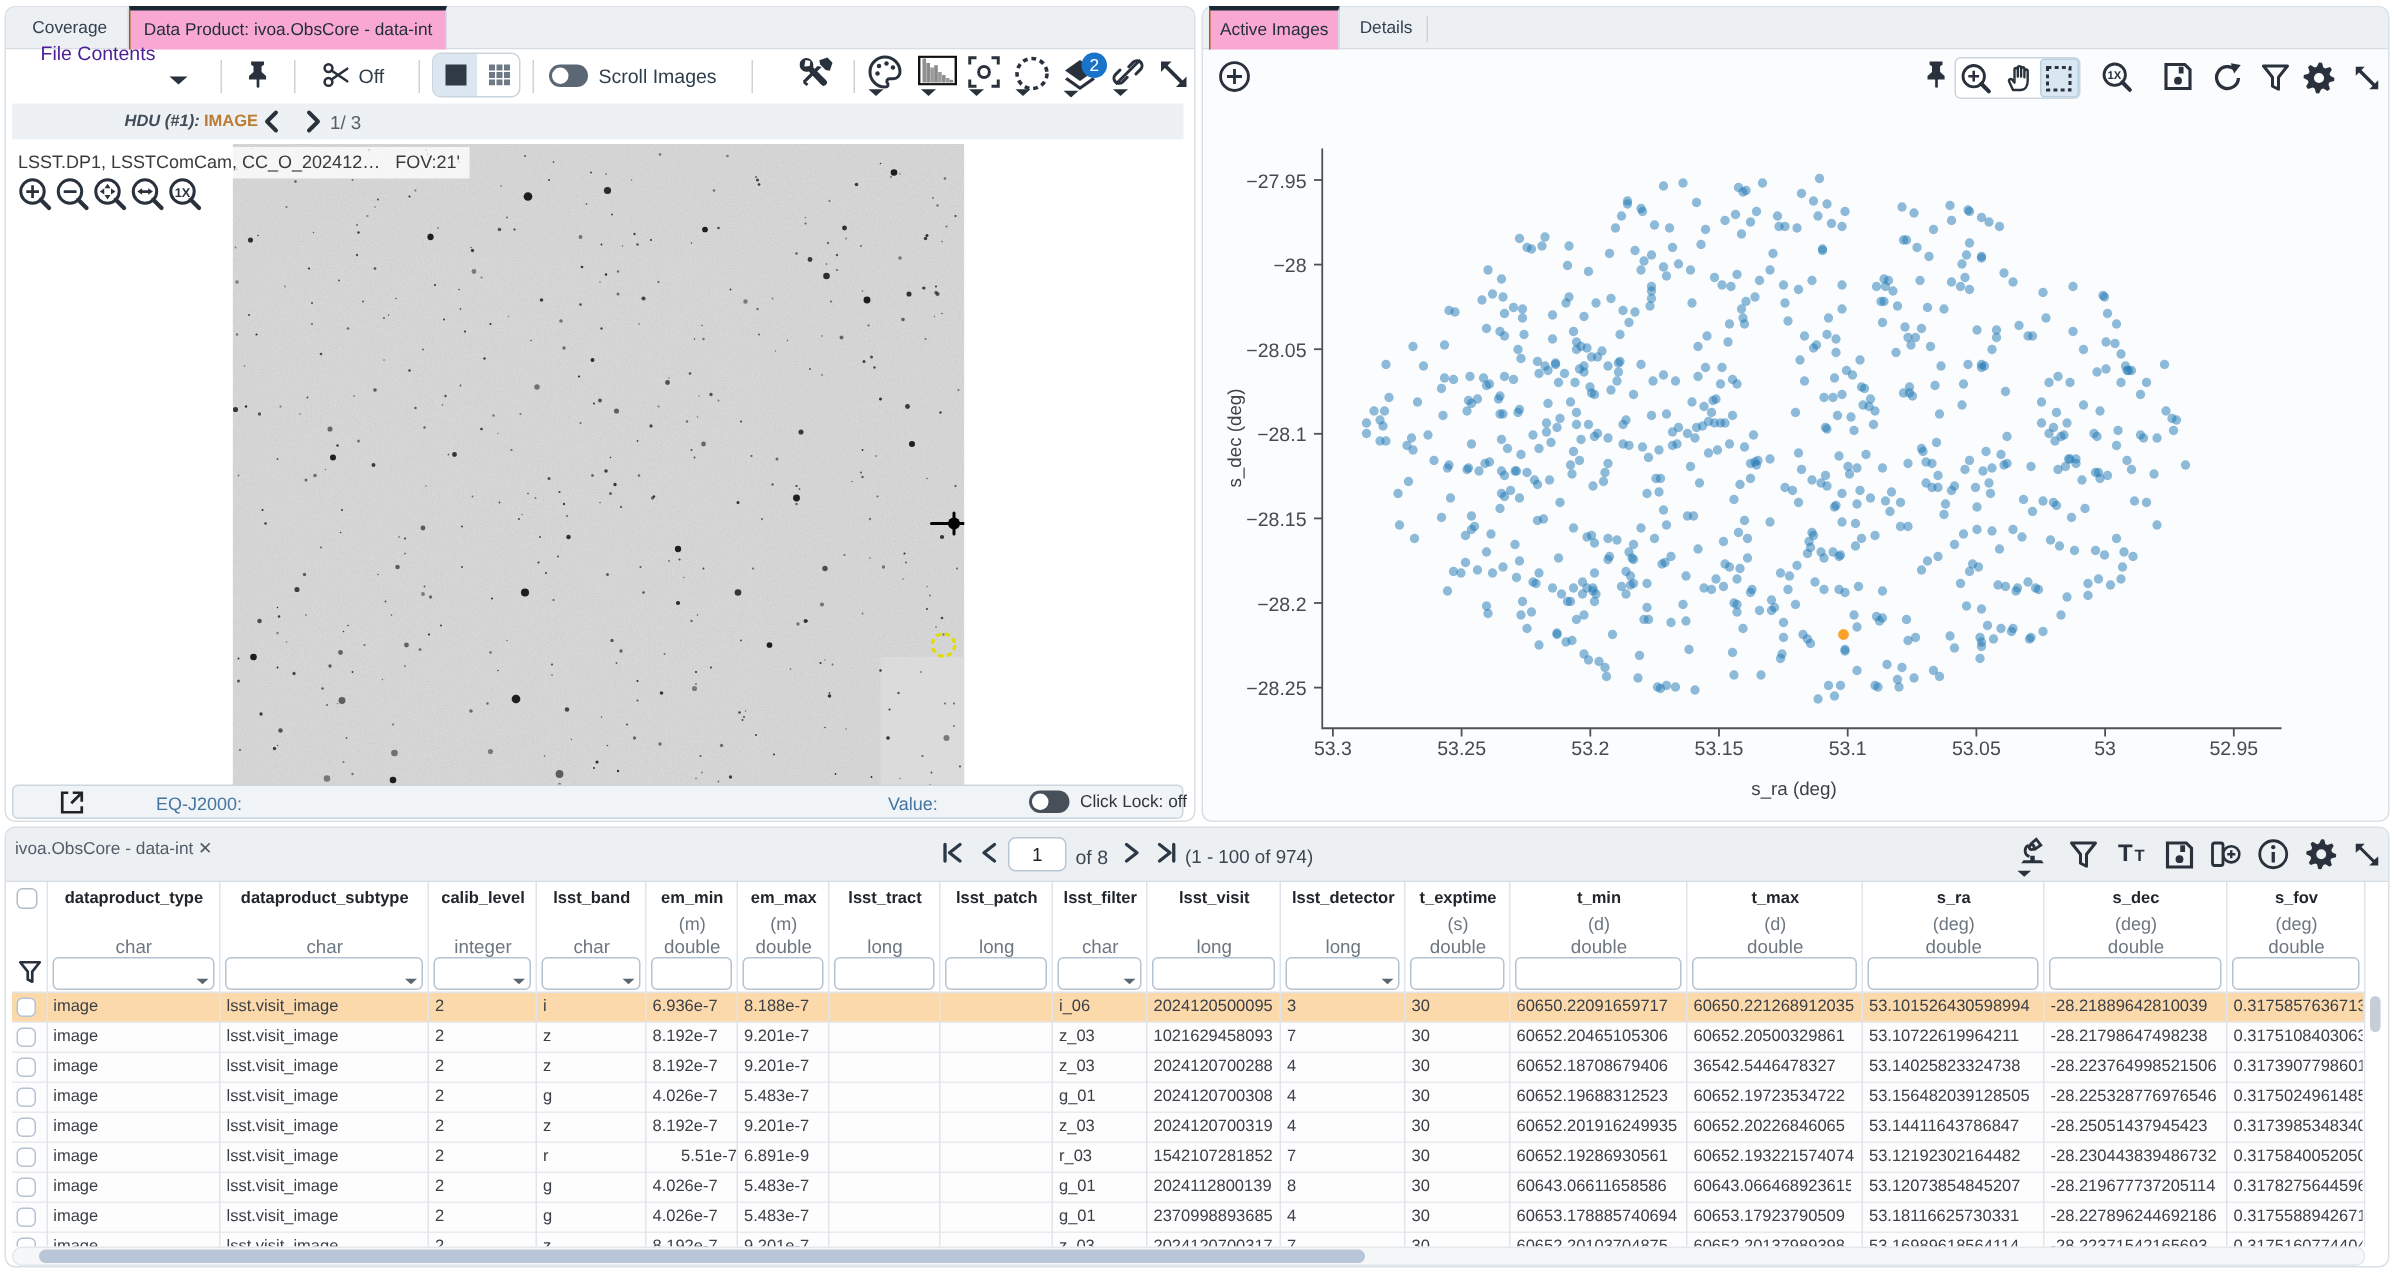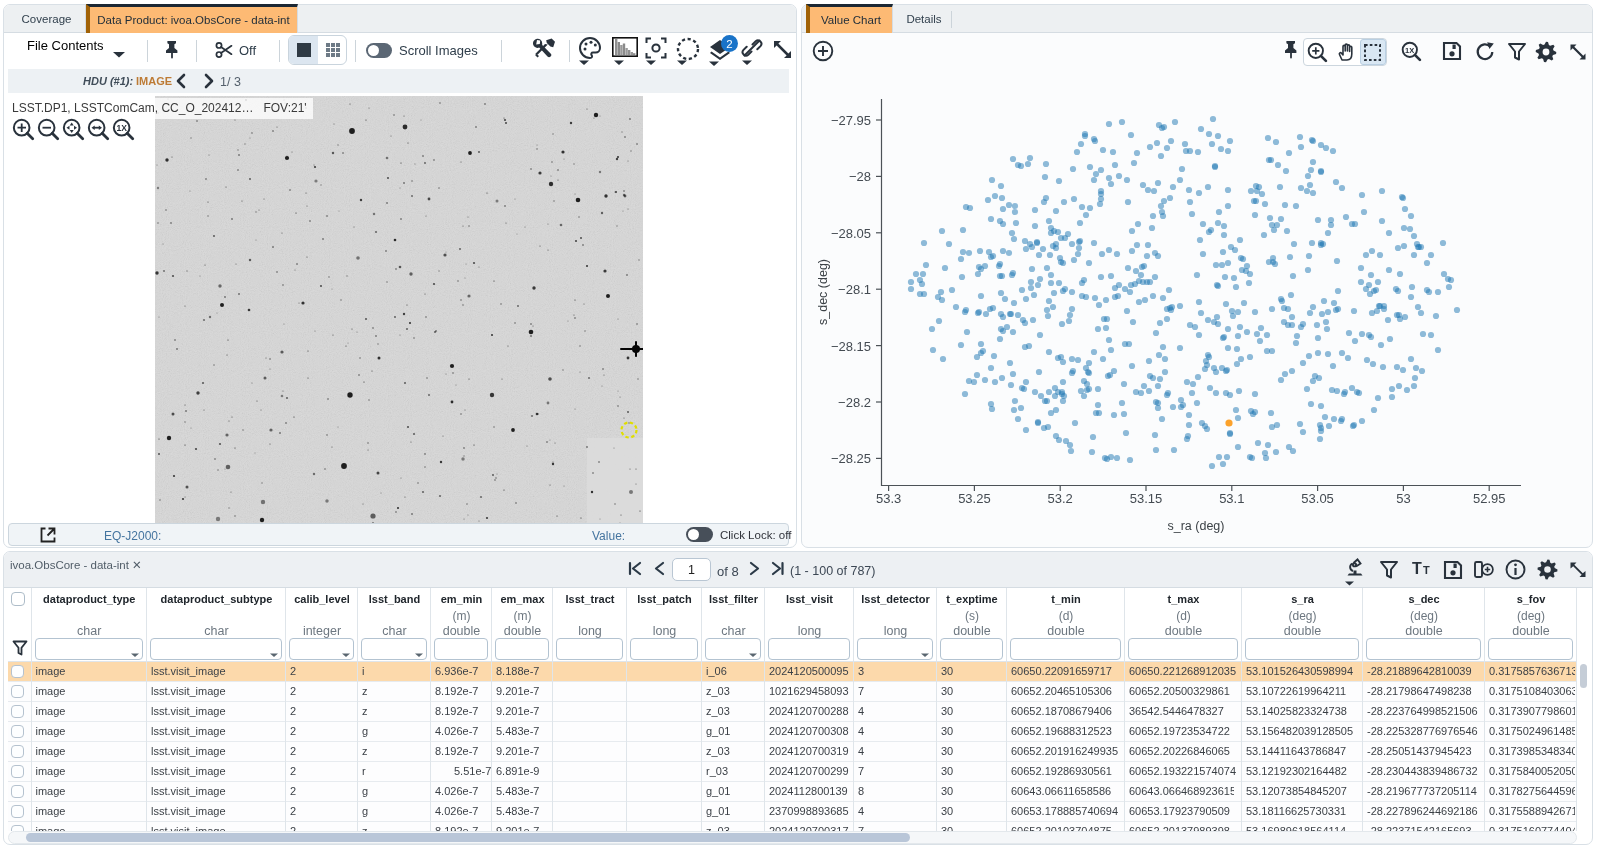--- a/index.html
+++ b/index.html
@@ -1,28 +1,28 @@
 <!DOCTYPE html>
 <html><head><meta charset="utf-8"><style>
 *{box-sizing:border-box;margin:0;padding:0}
 html,body{width:1598px;height:848px;background:#fff;overflow:hidden}
 body{font-family:"Liberation Sans",sans-serif;position:relative;color:#2e3d4a}
 .abs{position:absolute}
 .panel{position:absolute;border:1px solid #d9e0e6;border-radius:7px;background:#fff}
 .tabstrip{position:absolute;background:#edf0f2;border-bottom:1px solid #d5dce2;border-radius:6px 6px 0 0}
 .tab{position:absolute;display:flex;align-items:center;justify-content:center;font-size:11.5px;color:#32414e;white-space:nowrap}
-.tab.active{background:#fdba74;border-top:3px solid #1b2733;border-left:4px solid #a16207;border-right:1px solid #d5dce2;color:#222f3a}
+.tab.active{background:#f9a8d4;border-top:3px solid #1b2733;border-left:1px solid #a16207;border-right:1px solid #d5dce2;color:#222f3a}
 .vdiv{position:absolute;width:1px;background:#ccd4da}
 .cellT{overflow:hidden;white-space:nowrap}
 </style></head><body>
 <div class="panel" style="left:3px;top:4px;width:794px;height:544px"></div>
 <div class="tabstrip" style="left:4px;top:5px;width:792px;height:28px"></div>
 <div class="tab" style="left:8px;top:5px;width:78px;height:28px;border-right:1px solid #d5dce2">Coverage</div>
 <div class="tab active" style="left:86px;top:4px;width:212px;height:29px">Data Product: ivoa.ObsCore - data-int</div>
-<div class="abs" style="left:27px;top:38px;font-size:13px;color:#000000">File Contents</div>
+<div class="abs" style="left:27px;top:28px;font-size:13px;color:#4c1d95">File Contents</div>
 <div class="abs" style="left:112px;top:46px;width:14px;height:10px;"><svg width="14" height="10" viewBox="0 0 14 10" style="" xmlns="http://www.w3.org/2000/svg">
       <path d="M1 2 l6 5.4 l6 -5.4 z" fill="#29323c"></path>
     </svg></div>
 <div class="vdiv" style="left:147px;top:40px;height:22px"></div>
 <div class="abs" style="left:162px;top:39px;width:20px;height:21px;"><svg width="20" height="21" viewBox="0 0 20 21" style="" xmlns="http://www.w3.org/2000/svg">
       <path d="M6 2h8v2.2l-1.6 1V9l3 2.6V14H4v-2.4L7 9V5.2L5.4 4.2V2z" fill="#29323c"></path>
       <rect x="9.1" y="13" width="1.8" height="6.5" rx="0.9" fill="#29323c"></rect>
     </svg></div>
 <div class="vdiv" style="left:196px;top:40px;height:22px"></div>
 <div class="abs" style="left:215px;top:41px;width:18px;height:18px;"><svg width="18" height="18" viewBox="0 0 18 18" style="" xmlns="http://www.w3.org/2000/svg">
@@ -639,21 +639,21 @@
         <path d="M10.5 3.5 H16.5 V9.5 M16 4 L9.5 10.5"></path>
       </g>
     </svg></div>
 <div class="abs" style="left:104px;top:529px;font-size:12px;color:#44749f">EQ-J2000:</div>
 <div class="abs" style="left:592px;top:529px;font-size:12px;color:#44749f">Value:</div>
 <div class="abs" style="left:686px;top:527px;width:27px;height:15px;background:#474f59;border-radius:8px"></div>
 <div class="abs" style="left:688px;top:529px;width:11px;height:11px;background:#fff;border-radius:50%"></div>
 <div class="abs" style="left:720px;top:529px;font-size:11.5px;color:#30333a">Click Lock: off</div>
 <div class="panel" style="left:801px;top:4px;width:792px;height:544px;background:#fbfcfd"></div>
 <div class="tabstrip" style="left:802px;top:5px;width:790px;height:28px"></div>
-<div class="tab active" style="left:806px;top:4px;width:87px;height:29px">Value Chart</div>
+<div class="tab active" style="left:806px;top:4px;width:87px;height:29px">Active Images</div>
 <div class="tab" style="left:893px;top:5px;width:62px;height:28px">Details</div>
 <div class="vdiv" style="left:951px;top:11px;height:17px"></div>
 <div class="abs" style="left:812px;top:40px;width:22px;height:22px;"><svg width="22" height="22" viewBox="0 0 22 22" style="" xmlns="http://www.w3.org/2000/svg">
       <circle cx="11" cy="11" r="9.3" fill="none" stroke="#29323c" stroke-width="1.9"></circle>
       <path d="M11 6 V16 M6 11 H16" stroke="#29323c" stroke-width="1.9"></path>
     </svg></div>
 <div class="abs" style="left:1281px;top:39px;width:18px;height:24px;"><svg width="18" height="24" viewBox="0 0 18 24" style="" xmlns="http://www.w3.org/2000/svg">
       <path d="M6 2h8v2.2l-1.6 1V9l3 2.6V14H4v-2.4L7 9V5.2L5.4 4.2V2z" fill="#29323c"></path>
       <rect x="9.1" y="13" width="1.8" height="6.5" rx="0.9" fill="#29323c"></rect>
     </svg></div>
@@ -1487,21 +1487,21 @@
       <path d="M11 2 L4 7.5 11 13" stroke="#2b3947" stroke-width="2.2" fill="none" stroke-linecap="round" stroke-linejoin="round"></path>
     </svg></div>
 <div class="abs" style="left:672px;top:558px;width:39px;height:23px;background:#fff;border:1px solid #b9c6d3;border-radius:5px;font-size:12.5px;color:#222;display:flex;align-items:center;justify-content:center">1</div>
 <div class="abs" style="left:717px;top:564px;font-size:13px;color:#3c4754">of 8</div>
 <div class="abs" style="left:748px;top:561px;width:14px;height:15px;"><svg width="14" height="15" viewBox="0 0 14 15" style="" xmlns="http://www.w3.org/2000/svg">
       <path d="M3 2 L10 7.5 3 13" stroke="#2b3947" stroke-width="2.2" fill="none" stroke-linecap="round" stroke-linejoin="round"></path>
     </svg></div>
 <div class="abs" style="left:770px;top:561px;width:15px;height:15px;"><svg width="15" height="15" viewBox="0 0 15 15" style="" xmlns="http://www.w3.org/2000/svg">
       <path d="M3 2 L10 7.5 3 13 M12.5 2 V13" stroke="#2b3947" stroke-width="2.2" fill="none" stroke-linecap="round" stroke-linejoin="round"></path>
     </svg></div>
-<div class="abs" style="left:790px;top:564px;font-size:12.5px;color:#3c4754">(1 - 100 of 787)</div>
+<div class="abs" style="left:790px;top:564px;font-size:12.5px;color:#3c4754">(1 - 100 of 974)</div>
 <div class="abs" style="left:1344px;top:558px;width:22px;height:22px;"><svg width="22" height="22" viewBox="0 0 22 22" style="" xmlns="http://www.w3.org/2000/svg">
       <g stroke="#29323c" stroke-width="1.9" fill="none">
         <path d="M9 13 C5.5 12 5 7 8.5 5.5 M9.5 5 L13.5 1.5 16.5 5.5 12 8.5"></path>
         <circle cx="10.5" cy="6.8" r="1.6"></circle>
       </g>
       <path d="M5 15.5 H17 L18.5 17.5 H3.5z" fill="#29323c"></path>
       <rect x="9.5" y="12.5" width="3" height="3.5" fill="#29323c"></rect>
     </svg></div>
 <div class="abs" style="left:1344px;top:574px;width:11px;height:8px;"><svg width="11" height="8" viewBox="0 0 11 8" style="" xmlns="http://www.w3.org/2000/svg">
       <path d="M1.0 1.5 l4.5 4.0 l4.5 -4.0 z" fill="#29323c"></path>
@@ -1734,21 +1734,21 @@
     <div class="abs" style="left:3px;top:103px;width:13px;height:13px;border:1.5px solid #b5c2cf;border-radius:4px;background:#fdfeff"></div>
     <div class="abs cellT" style="left:27.5px;top:103.5px;width:109.5px;font-size:11px;color:#3a3f45">image</div>
     <div class="abs cellT" style="left:143.0px;top:103.5px;width:133.0px;font-size:11px;color:#3a3f45">lsst.visit_image</div>
     <div class="abs cellT" style="left:282.0px;top:103.5px;width:66.0px;font-size:11px;color:#3a3f45">2</div>
     <div class="abs cellT" style="left:354.0px;top:103.5px;width:67.0px;font-size:11px;color:#3a3f45">r</div>
     <div class="abs cellT" style="left:446px;top:103.5px;width:55.0px;font-size:11px;color:#3a3f45">5.51e-7</div>
     <div class="abs cellT" style="left:488.0px;top:103.5px;width:55.0px;font-size:11px;color:#3a3f45">6.891e-9</div>
     <div class="abs cellT" style="left:549.0px;top:103.5px;width:68.0px;font-size:11px;color:#3a3f45"></div>
     <div class="abs cellT" style="left:623.0px;top:103.5px;width:69.0px;font-size:11px;color:#3a3f45"></div>
     <div class="abs cellT" style="left:698.0px;top:103.5px;width:57.0px;font-size:11px;color:#3a3f45">r_03</div>
-    <div class="abs cellT" style="left:761.0px;top:103.5px;width:83.0px;font-size:11px;color:#3a3f45">2024120700299</div>
+    <div class="abs cellT" style="left:761.0px;top:103.5px;width:83.0px;font-size:11px;color:#3a3f45">1542107281852</div>
     <div class="abs cellT" style="left:850.0px;top:103.5px;width:77.0px;font-size:11px;color:#3a3f45">7</div>
     <div class="abs cellT" style="left:933.0px;top:103.5px;width:64.0px;font-size:11px;color:#3a3f45">30</div>
     <div class="abs cellT" style="left:1003.0px;top:103.5px;width:112.0px;font-size:11px;color:#3a3f45">60652.19286930561</div>
     <div class="abs cellT" style="left:1121.0px;top:103.5px;width:111.0px;font-size:11px;color:#3a3f45">60652.193221574074</div>
     <div class="abs cellT" style="left:1238.0px;top:103.5px;width:115.0px;font-size:11px;color:#3a3f45">53.12192302164482</div>
     <div class="abs cellT" style="left:1359.0px;top:103.5px;width:116.0px;font-size:11px;color:#3a3f45">-28.230443839486732</div>
     <div class="abs cellT" style="left:1481.0px;top:103.5px;width:86.0px;font-size:11px;color:#3a3f45">0.31758400520503</div>
     <div class="abs" style="left:0;top:120px;width:1569px;height:20px;background:#fdfdfe;border-bottom:1px solid #e7ebef"></div>
     <div class="abs" style="left:3px;top:123px;width:13px;height:13px;border:1.5px solid #b5c2cf;border-radius:4px;background:#fdfeff"></div>
     <div class="abs cellT" style="left:27.5px;top:123.5px;width:109.5px;font-size:11px;color:#3a3f45">image</div>

